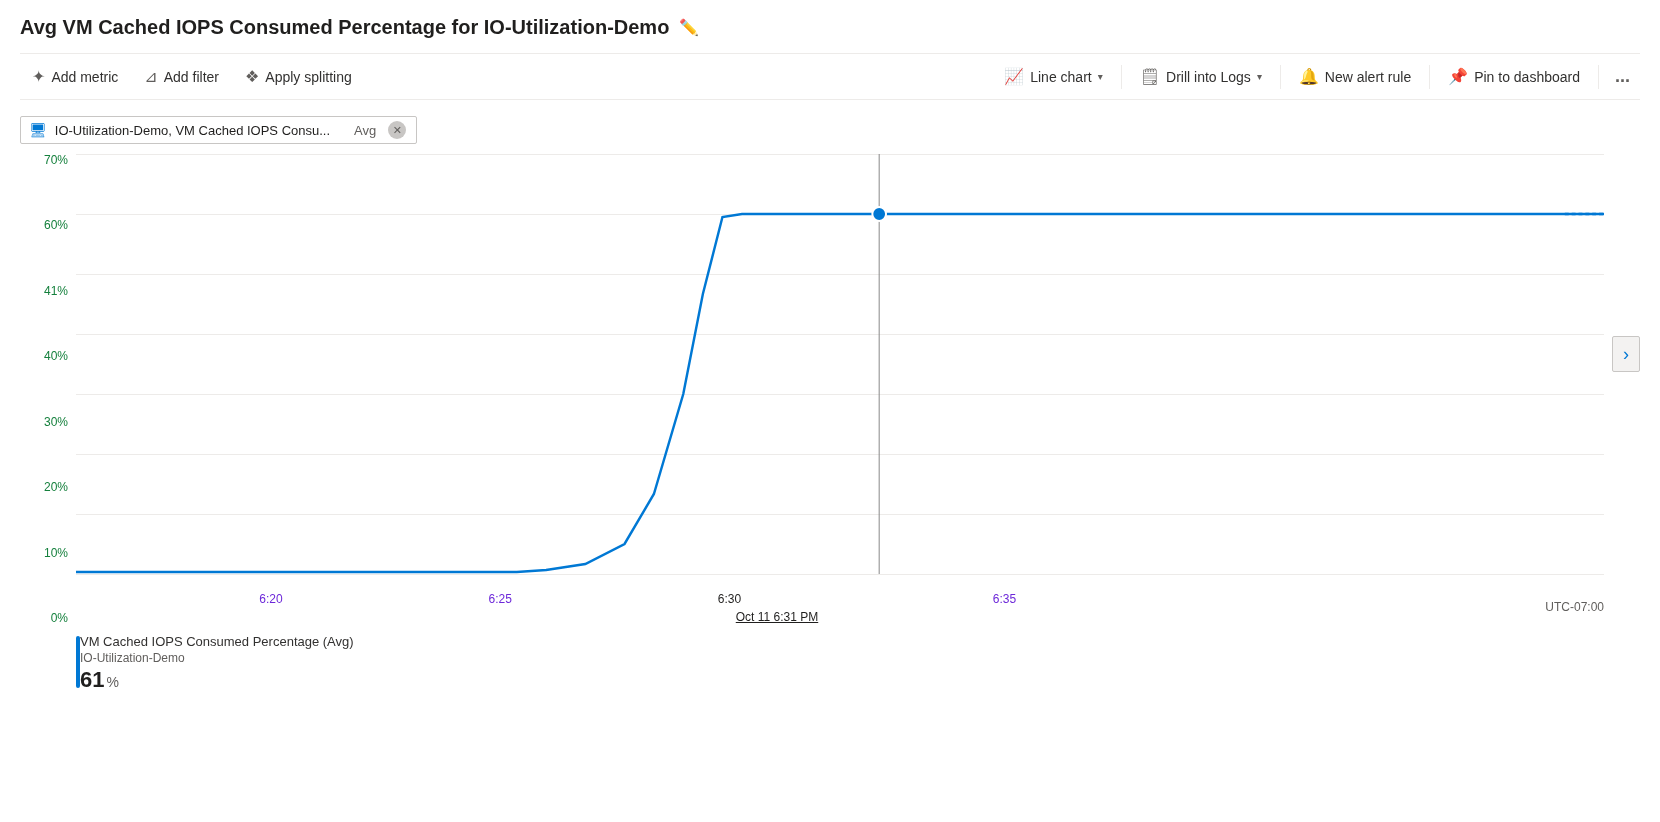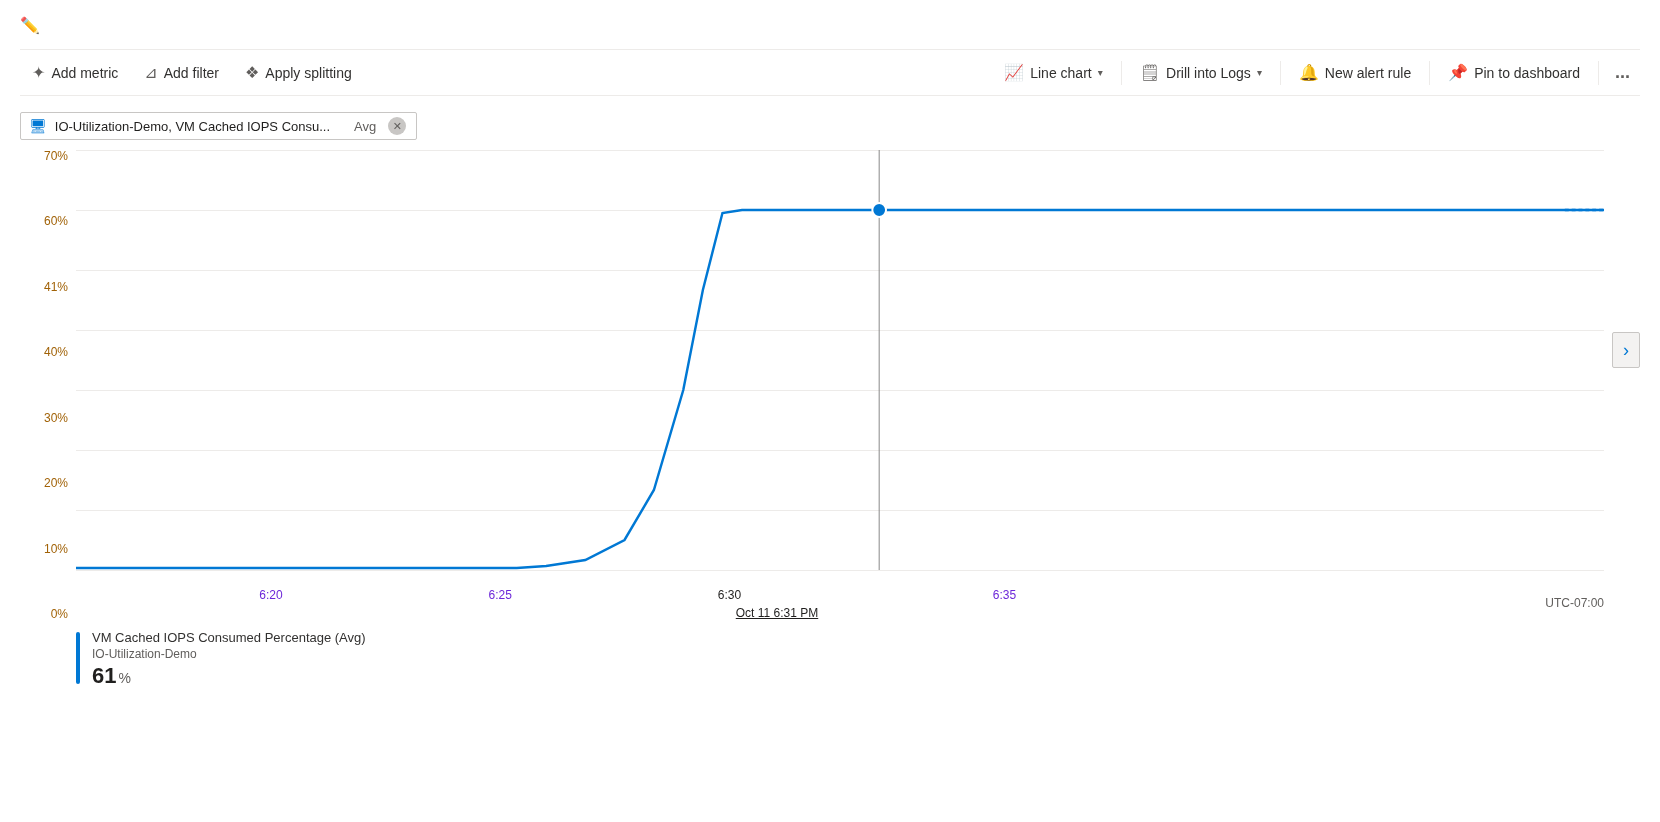--- a/index.html
+++ b/index.html
@@ -145,21 +145,21 @@
       width: 56px;
       display: flex;
       flex-direction: column;
       justify-content: space-between;
       align-items: flex-end;
       padding-right: 8px;
       padding-bottom: 0;
     }
     .y-label {
       font-size: 12px;
-      color: #a16207;
+      color: #15803d;
       line-height: 1;
     }
     .grid-lines {
       position: absolute;
       left: 56px;
       right: 36px;
       top: 0;
       height: 420px;
       pointer-events: none;
     }
@@ -208,21 +208,20 @@
       cursor: pointer;
       color: #0078d4;
       font-size: 16px;
     }
     
     .legend-area {
       padding-left: 56px;
       padding-top: 10px;
       display: flex;
       align-items: flex-start;
-      gap: 12px;
     }
     .legend-color-bar {
       width: 4px;
       height: 52px;
       background: #0078d4;
       border-radius: 2px;
       margin-top: 2px;
     }
     .legend-text {
       display: flex;
@@ -250,20 +249,21 @@
       font-weight: 400;
       color: #605e5c;
     }
   </style>
 </head>
 <body>
 
 <div class="page-container">
 
   <div class="title-row">
+    <span class="page-title">Avg VM Cached IOPS Consumed Percentage for IO-Utilization-Demo</span>
     <span class="edit-icon" title="Edit title">✏️</span>
   </div>
 
   <div class="toolbar">
     <div class="toolbar-left">
       <button class="toolbar-btn">
         <span class="btn-icon">✦</span>
         <span>Add metric</span>
       </button>
       <button class="toolbar-btn">

